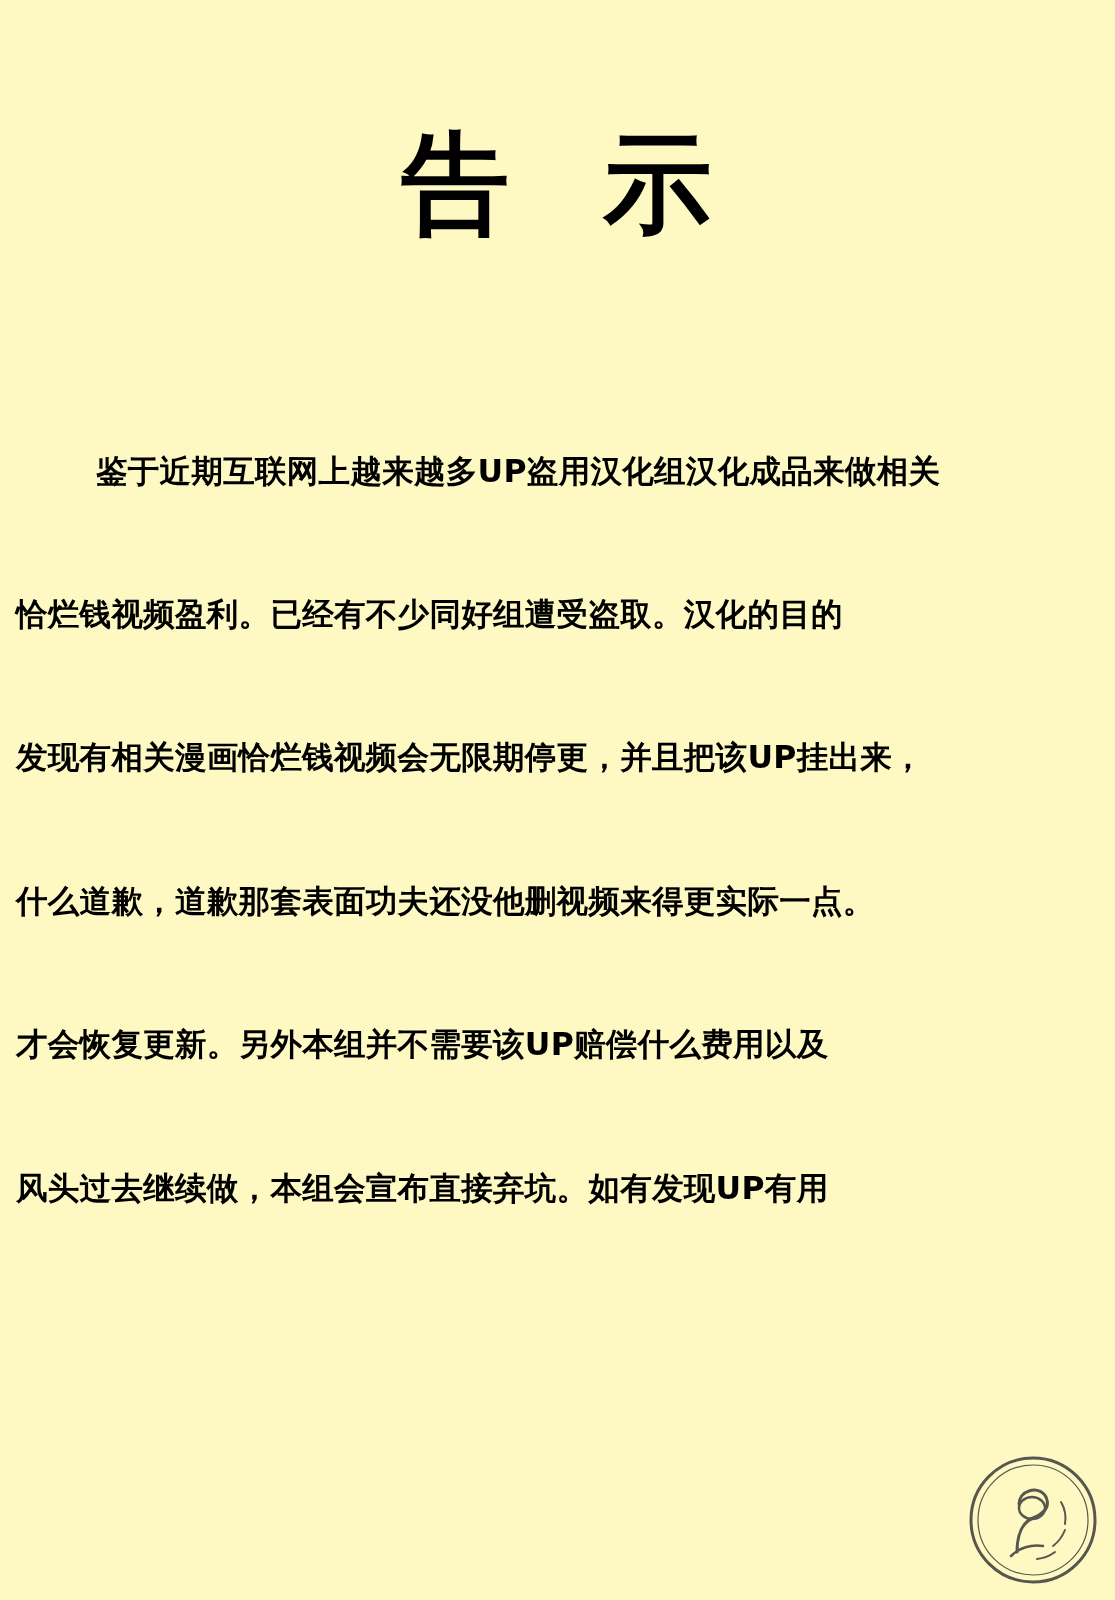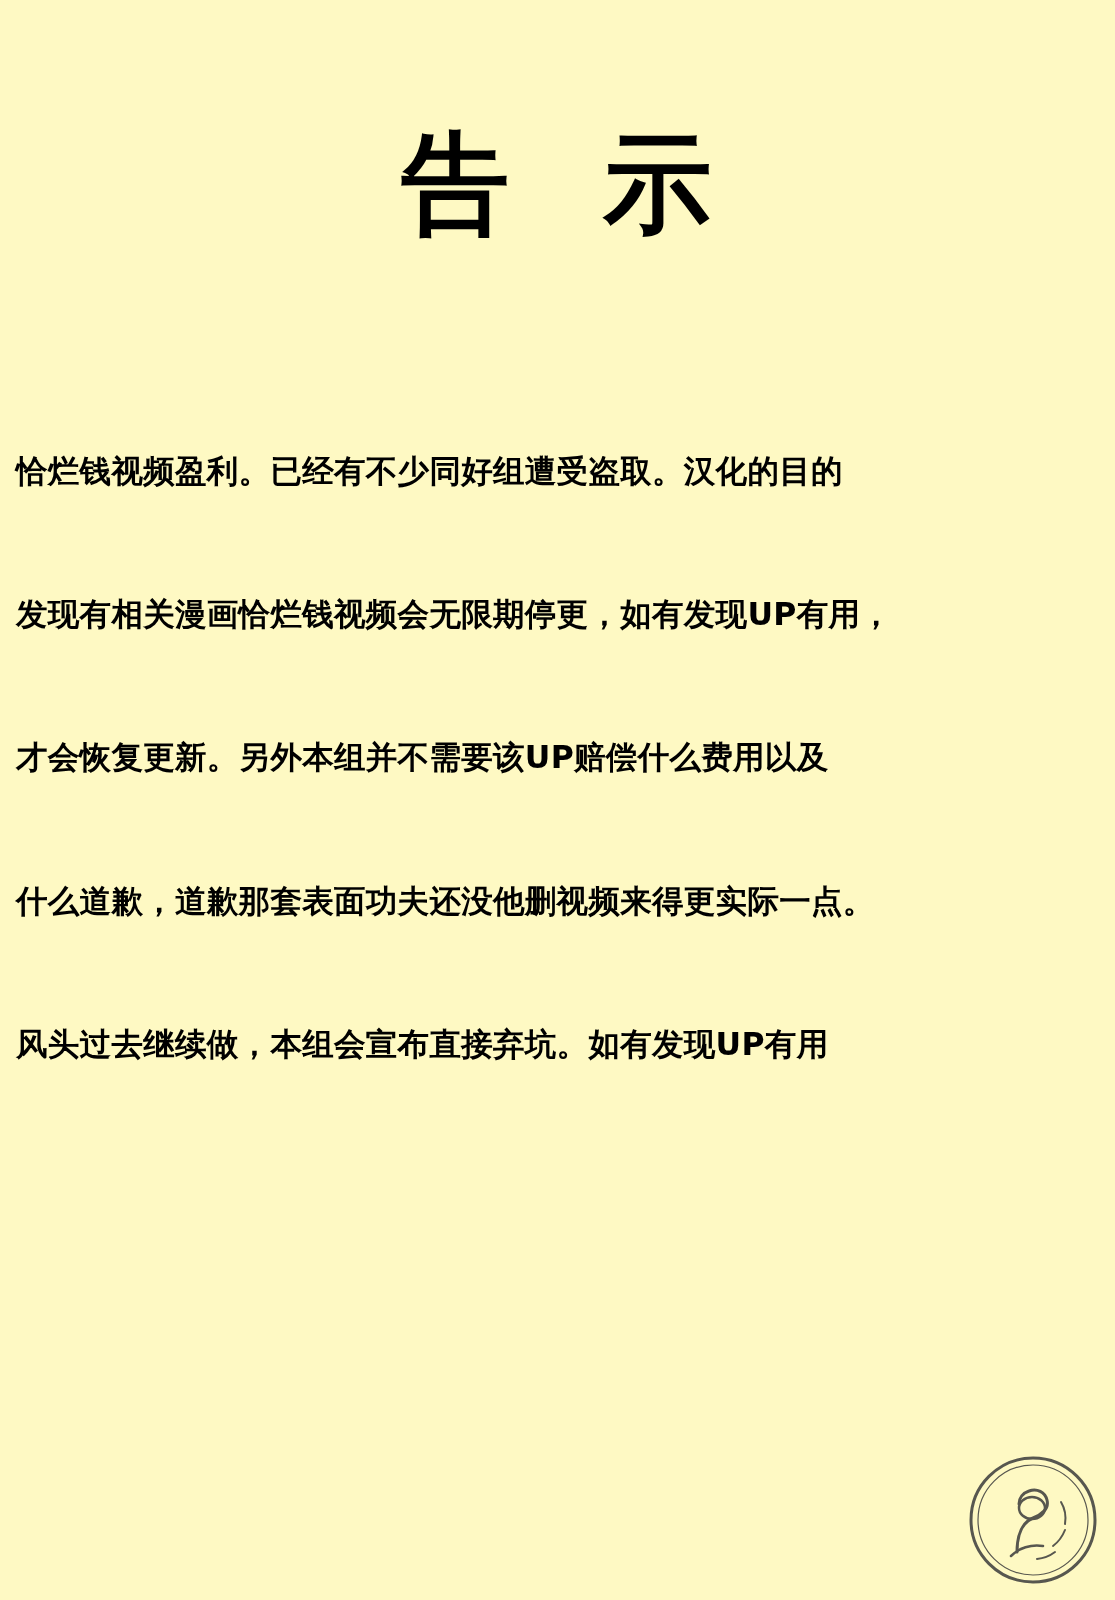--- a/index.html
+++ b/index.html
@@ -88,24 +88,25 @@
 <body>
 
 <div class="page">
 
   <div class="title-block">
     <h1 class="title"><span>告</span><span class="gap"></span><span>示</span></h1>
   </div>
 
   <div class="body-block">
     <div class="para">
+      <span class="line indent">鉴于近期互联网上越来越多UP盗用汉化组汉化成品来做相关</span>
       <span class="line">恰烂钱视频盈利。已经有不少同好组遭受盗取。汉化的目的</span>
-      <span class="line">发现有相关漫画恰烂钱视频会无限期停更，如有发现UP有用，</span>
+      <span class="line">发现有相关漫画恰烂钱视频会无限期停更，并且把该UP挂出来，</span>
+      <span class="line">什么道歉，道歉那套表面功夫还没他删视频来得更实际一点。</span>
       <span class="line">才会恢复更新。另外本组并不需要该UP赔偿什么费用以及</span>
-      <span class="line">什么道歉，道歉那套表面功夫还没他删视频来得更实际一点。</span>
       <span class="line">风头过去继续做，本组会宣布直接弃坑。如有发现UP有用</span>
       
       
       
       
       
       
       
       
       

